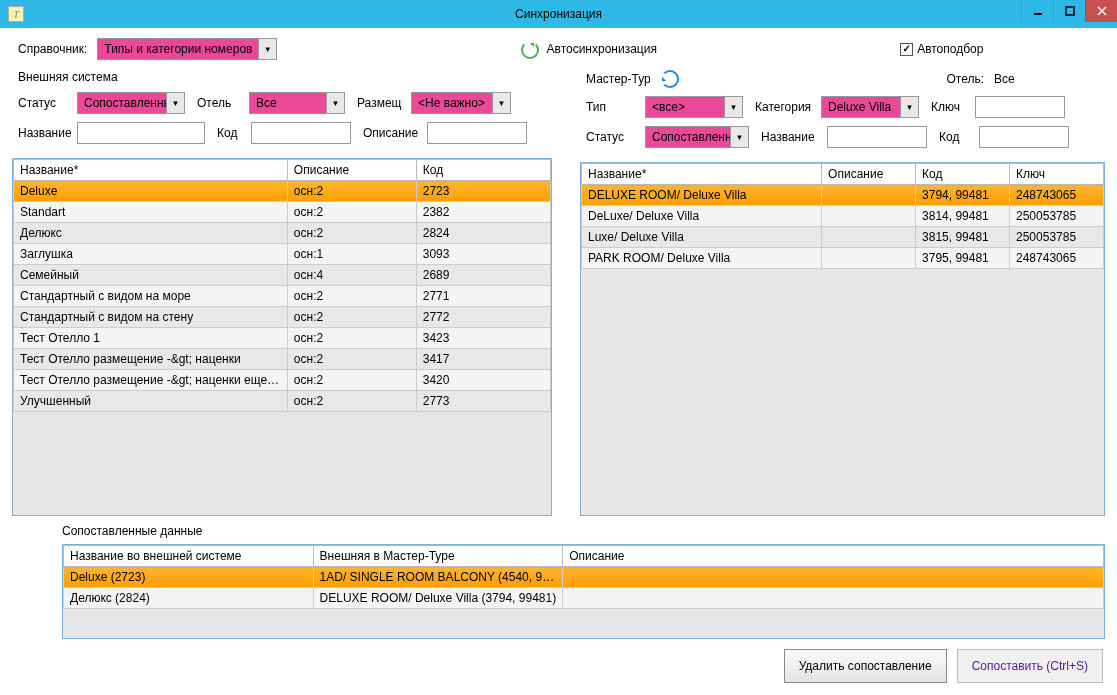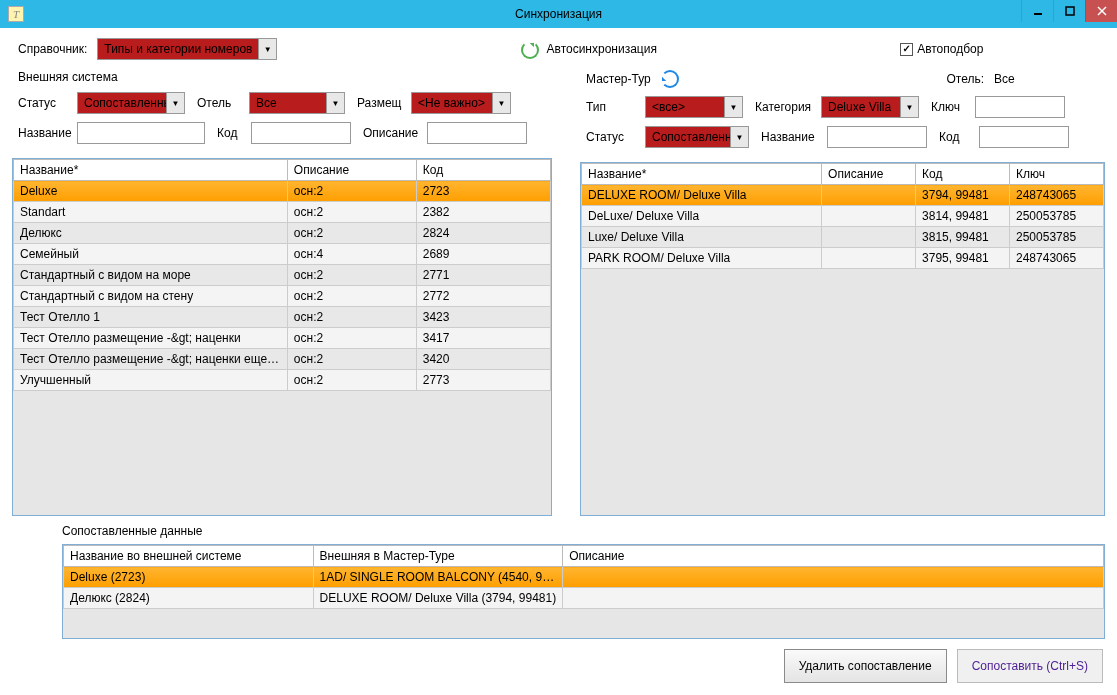--- a/index.html
+++ b/index.html
@@ -7,21 +7,21 @@
 .titlebar { background: #2eb8e6; color: #000; height: 28px; display: flex; align-items: center; position: relative; }
 .titlebar .app-icon { width: 16px; height: 16px; margin-left: 8px; background: #fff3b0; border: 1px solid #aaa; font-style: italic; font-family: serif; display: flex; align-items: center; justify-content: center; font-size: 11px; color: #888; }
 .titlebar .title { position: absolute; left: 50%; transform: translateX(-50%); }
 .titlebar .win-btns { position: absolute; right: 0; top: 0; display: flex; }
 .titlebar .win-btn { width: 32px; height: 22px; display: flex; align-items: center; justify-content: center; border-left: 1px solid rgba(0,0,0,0.1); }
 .titlebar .win-btn.close { background: #c75050; color: #fff; }
 
 .toolbar-row { display: flex; align-items: center; padding: 10px 12px 6px 18px; gap: 6px; }
 .toolbar-row .spacer { flex: 1; }
 .lbl { margin-right: 4px; }
-.combo { display: inline-flex; align-items: center; border: 1px solid #999; background: #b91c1c; height: 22px; }
+.combo { display: inline-flex; align-items: center; border: 1px solid #999; background: #ec4899; height: 22px; }
 .combo .combo-text { padding: 0 6px; min-width: 60px; overflow: hidden; white-space: nowrap; text-overflow: clip; }
 .combo .combo-btn { width: 18px; height: 20px; border-left: 1px solid #999; background: #e8e8e8; display: flex; align-items: center; justify-content: center; font-size: 8px; }
 .sync-icon { width: 16px; height: 16px; display: inline-block; position: relative; margin-right: 4px; }
 .sync-icon::before { content: ""; position: absolute; width: 14px; height: 14px; border: 2px solid #4caf50; border-top-color: transparent; border-radius: 50%; left: 0; top: 0; }
 .sync-icon::after { content: ""; position: absolute; width: 0; height: 0; border: 3px solid transparent; border-bottom-color: #4caf50; top: -1px; left: 10px; transform: rotate(45deg); }
 .chk { display: inline-flex; align-items: center; gap: 4px; }
 .chk .box { width: 13px; height: 13px; border: 1px solid #555; background: #fff; display: flex; align-items: center; justify-content: center; font-size: 10px; line-height: 1; }
 .chk .box.checked::after { content: "✓"; color: #000; font-weight: bold; }
 
 .content { display: flex; padding: 0 12px; gap: 28px; height: 450px; }
@@ -153,20 +153,25 @@
             </tr>
             <tr>
               <td>Standart</td>
               <td>осн:2</td>
               <td>2382</td>
             </tr>
             <tr>
               <td>Делюкс</td>
               <td>осн:2</td>
               <td>2824</td>
+            </tr>
+            <tr>
+              <td>Заглушка</td>
+              <td>осн:1</td>
+              <td>3093</td>
             </tr>
             <tr>
               <td>Семейный</td>
               <td>осн:4</td>
               <td>2689</td>
             </tr>
             <tr>
               <td>Стандартный с видом на море</td>
               <td>осн:2</td>
               <td>2771</td>

